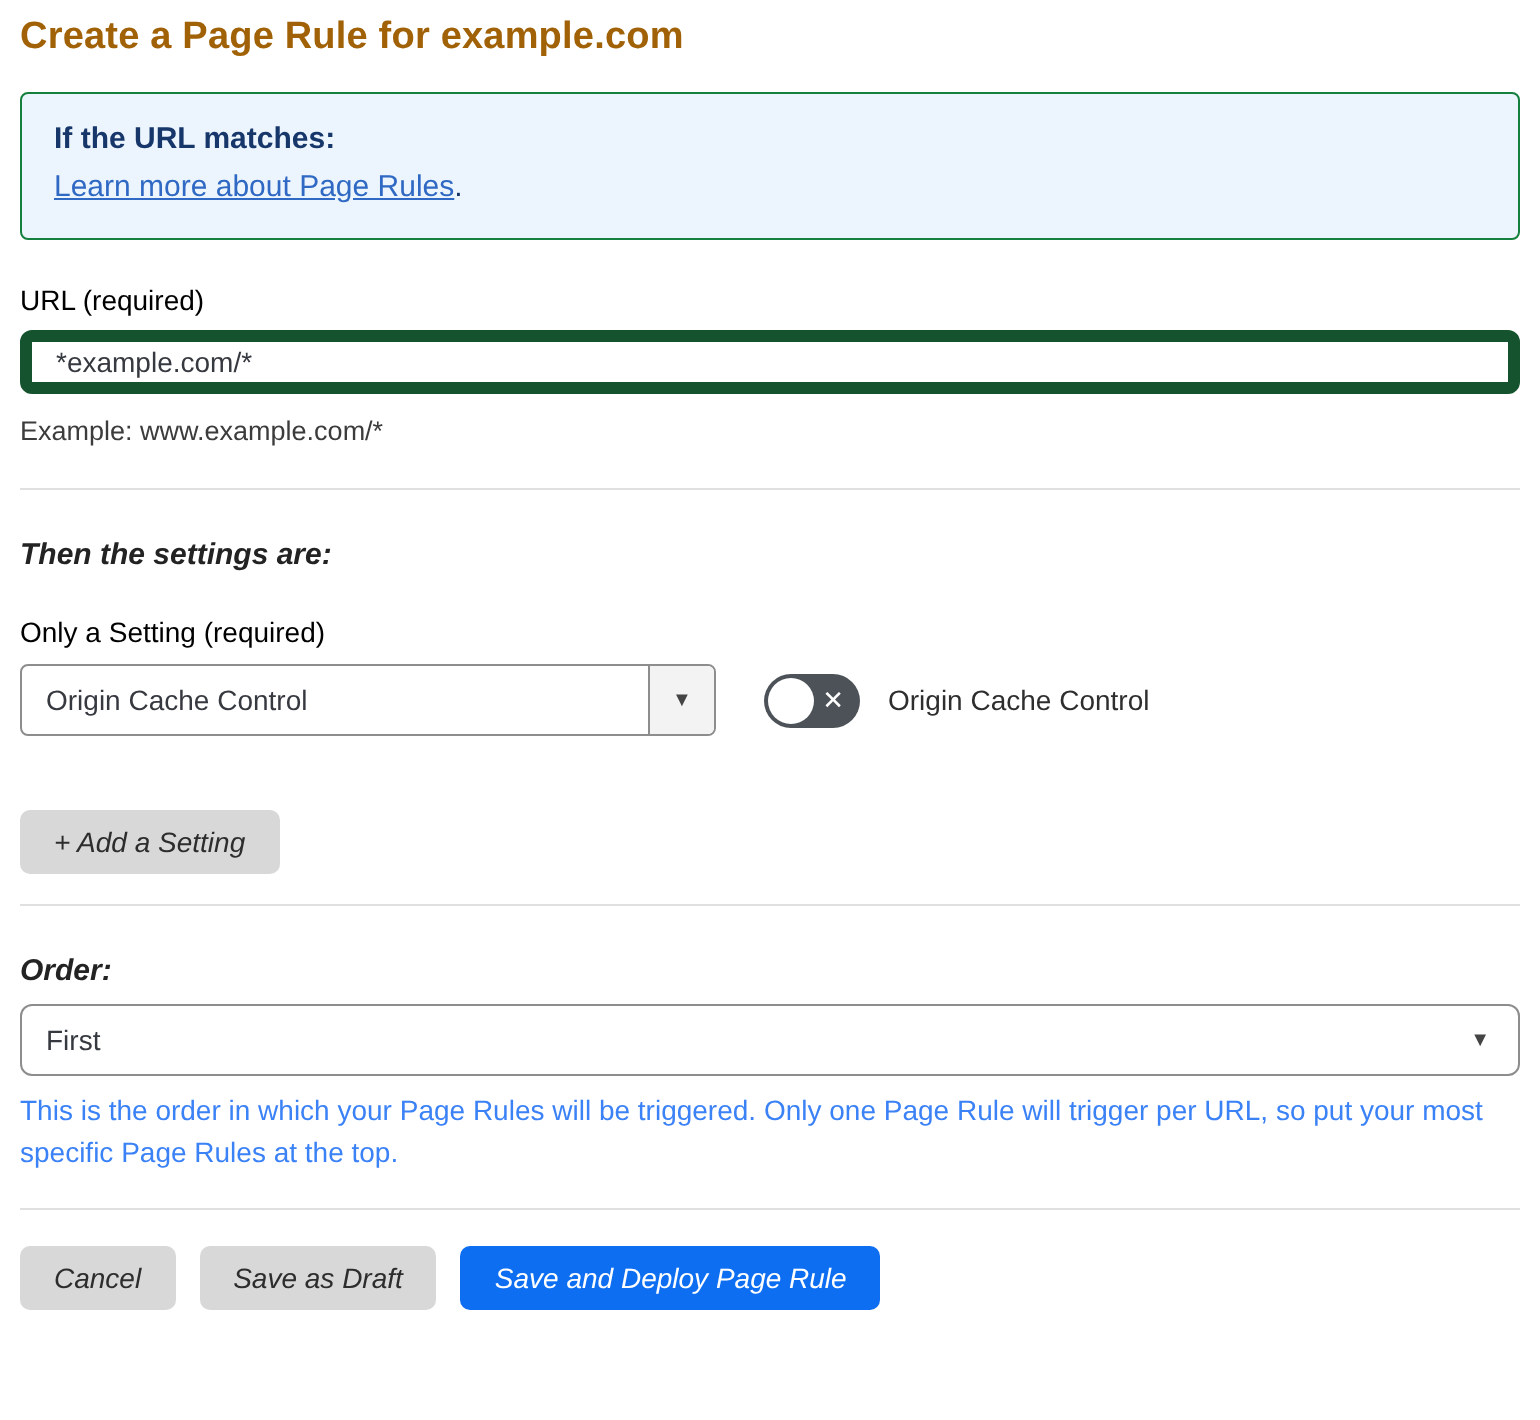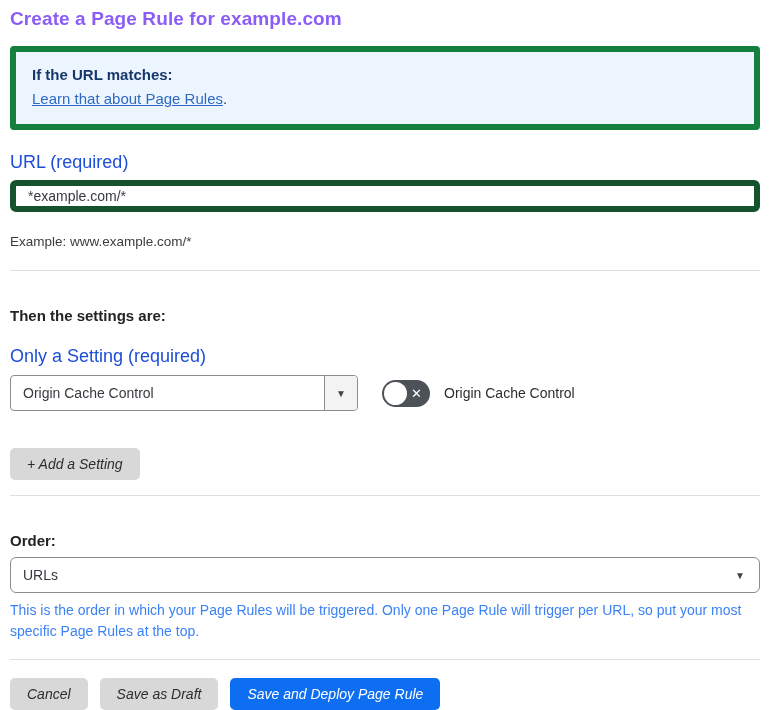--- a/index.html
+++ b/index.html
@@ -9,79 +9,80 @@
     color: #313131;
     width: 770px;
     height: 710px;
     overflow: hidden;
   }
   .container { padding: 8px 10px 0 10px; }
 
   .page-title {
     font-size: 19px;
     font-weight: 700;
-    color: #8b5cf6;
+    color: #a16207;
     letter-spacing: 0.1px;
   }
 
   
   .info-box {
     margin-top: 16px;
     background: #ecf5fd;
-    border: 6px solid #15803d;
+    border: 1px solid #15803d;
     border-radius: 4px;
     padding: 11px 16px 13px 16px;
     color: #17376b;
     font-size: 15px;
     line-height: 24px;
   }
   .info-box .info-heading { font-weight: 700; }
   .info-box a, .info-box .info-link {
     color: #2f69c4;
     text-decoration: underline;
     cursor: pointer;
   }
   .info-box .info-link-suffix { color: #17376b; }
 
   
   .field-label {
     margin-top: 22px;
-    font-size: 18px;
-    color: #1d4ed8;
+    font-size: 14px;
+    color: #000000;
   }
   .text-input {
     margin-top: 7px;
     width: 100%;
     height: 32px;
     border: 6px solid #14532d;
     border-radius: 6px;
     padding: 0 12px;
     font-size: 14px;
     color: #36393f;
     font-family: "Liberation Sans", "DejaVu Sans", sans-serif;
     background: #ffffff;
     outline: none;
   }
   .helper-text {
-    margin-top: 22px;
+    margin-top: 11px;
     font-size: 13.5px;
     color: #3c3c3c;
   }
 
   .divider {
     border: none;
     border-top: 1px solid #e0e0e0;
     margin-top: 21px;
   }
 
   .section-heading {
-    margin-top: 36px;
+    margin-top: 24px;
     font-size: 15px;
     font-weight: 700;
     color: #232323;
+    font-style: italic;
   }
 
   
   .setting-row {
     margin-top: 8px;
     display: flex;
     align-items: center;
   }
   .setting-select {
     width: 348px;
@@ -207,21 +208,21 @@
 </style>
 </head>
 <body>
 
 <div class="container">
 
   <h1 class="page-title">Create a Page Rule for example.com</h1>
 
   <div class="info-box">
     <div class="info-heading">If the URL matches:</div>
-    <div><span class="info-link">Learn that about Page Rules</span><span class="info-link-suffix">.</span></div>
+    <div><span class="info-link">Learn more about Page Rules</span><span class="info-link-suffix">.</span></div>
   </div>
 
   <div class="field-label">URL (required)</div>
   <input class="text-input" type="text" value="*example.com/*" style="">
   <div class="helper-text">Example: www.example.com/*</div>
 
   <hr class="divider">
 
   <div class="section-heading">Then the settings are:</div>
 
@@ -244,21 +245,21 @@
   </div>
 
   <button class="btn btn-gray add-setting-btn">+ Add a Setting</button>
 
   <hr class="divider" style="margin-top:15px;">
 
   <div class="section-heading">Order:</div>
 
 
   <div class="order-select">
-    <span class="select-value">URLs</span>
+    <span class="select-value">First</span>
     <span class="select-arrow">▼</span>
   </div>
 
   <div class="order-help">This is the order in which your Page Rules will be triggered. Only one Page Rule will trigger per URL, so put your most specific Page Rules at the top.</div>
 
   <hr class="divider" style="margin-top:17px;">
 
   <div class="footer-actions">
     <button class="btn btn-gray">Cancel</button>
     <button class="btn btn-gray">Save as Draft</button>

